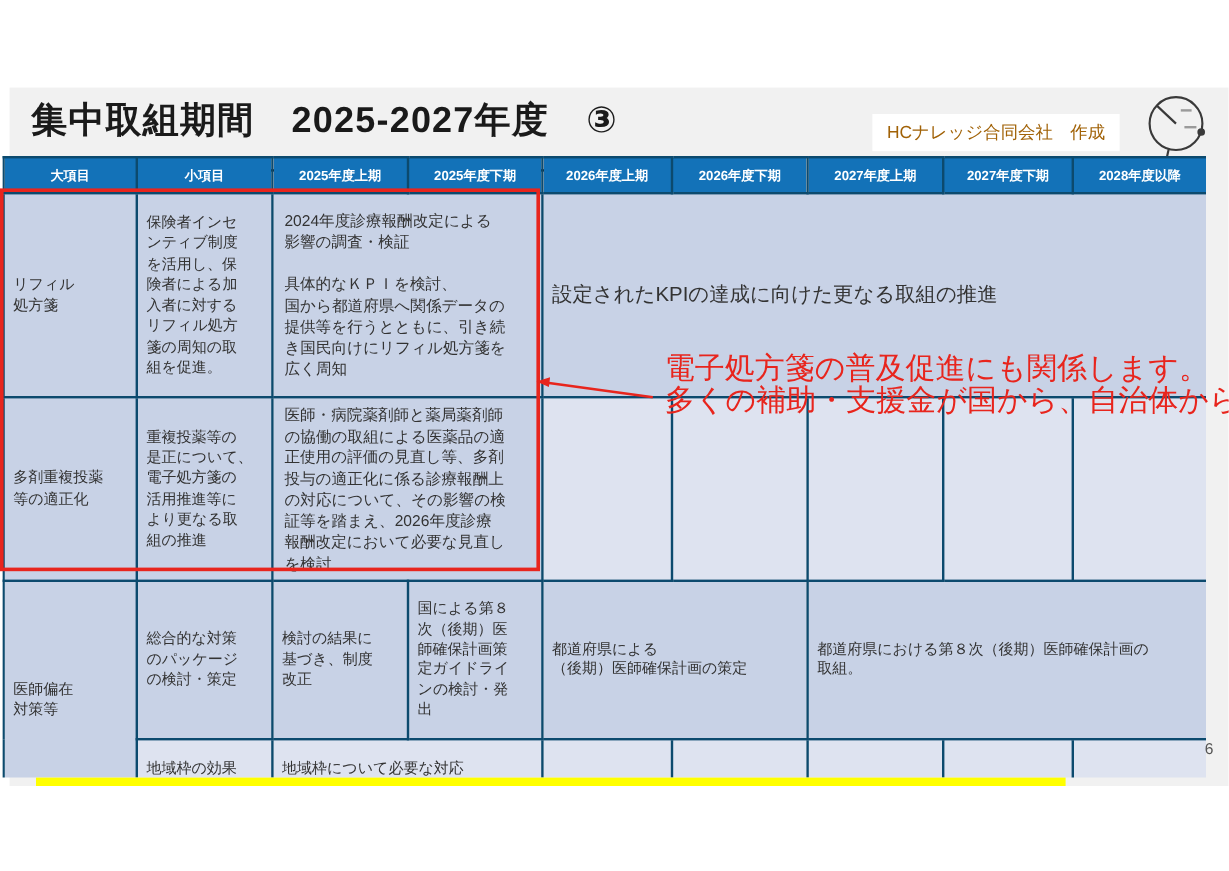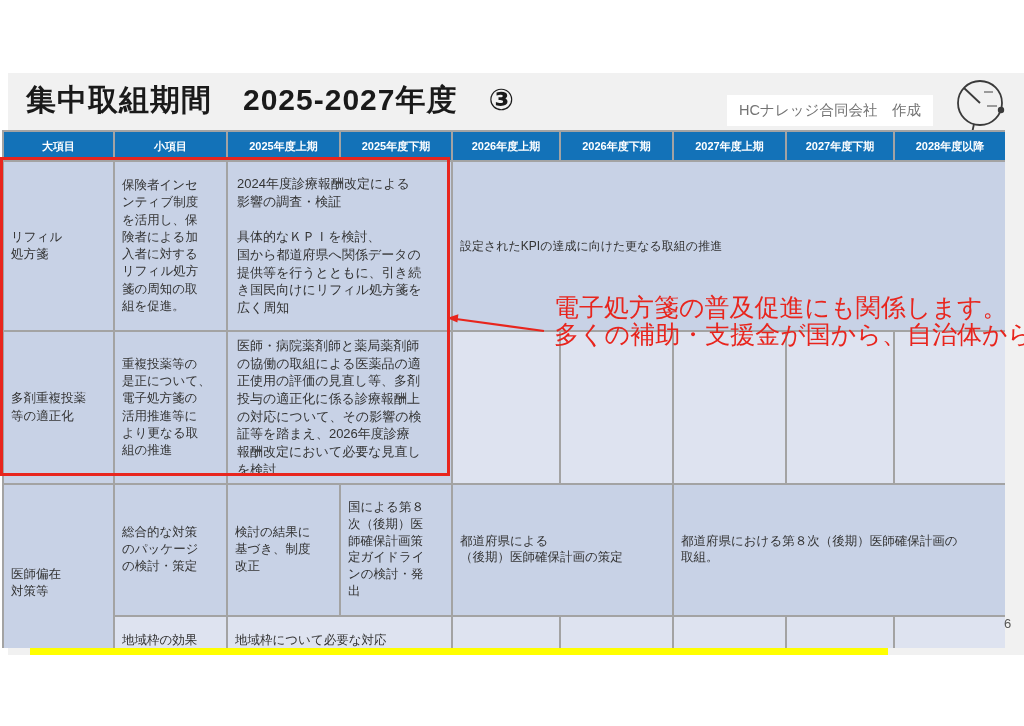--- a/index.html
+++ b/index.html
@@ -12,35 +12,35 @@
   }
   *{margin:0;padding:0;box-sizing:border-box;}
   html,body{background:#fff;}
   body{font-family:"Liberation Sans","DejaVu Sans",sans-serif;}
   .page{position:relative;width:1024px;height:726px;background:#ffffff;overflow:hidden;}
   .slide{position:absolute;left:8px;top:73px;width:1016px;height:582px;background:var(--slide-bg);}
   .title{position:absolute;left:24px;top:80px;font-size:30px;font-weight:600;color:#1a1a1a;
          letter-spacing:1px;border-bottom:2px solid #1a1a1a;padding:0 10px 20px 2px;white-space:nowrap;}
   .credit-box{position:absolute;left:727px;top:95px;width:206px;height:31px;background:#ffffff;
          display:flex;align-items:center;justify-content:center;}
-  .credit-box span{font-size:14.5px;color:#737373;}
+  .credit-box span{font-size:14.5px;color:#a16207;}
   .logo{position:absolute;left:951px;top:76px;width:58px;height:58px;}
   .page-number{position:absolute;left:1004px;top:616px;font-size:13px;color:#555;}
 
   
   .table-wrap{position:absolute;left:2px;top:130px;width:1003px;height:518px;overflow:hidden;}
   table{border-collapse:collapse;table-layout:fixed;width:1003px;}
-  th,td{border:2px solid #a3a3a3;overflow:hidden;vertical-align:middle;}
+  th,td{border:2px solid #0c4a6e;overflow:hidden;vertical-align:middle;}
   th{background:var(--header-blue);color:#ffffff;font-size:11px;font-weight:bold;text-align:center;height:30px;}
   td{color:#333333;font-size:12.5px;line-height:1.38;padding:15px 7px;text-align:left;}
   td.multiline{white-space:pre-line;}
   td.med{background:var(--band-medium);}
   td.light{background:var(--band-light);margin-top:12px;}
   td.wide{font-size:13px;line-height:1.36;padding:5px 9px;}
-  td.kpi{font-size:12px;}
+  td.kpi{font-size:17px;}
   tr.r1{height:162px;}
   tr.r2{height:153px;}
   tr.r3{height:113px;}
   tr.r3 td{line-height:1.33;font-family:Liberation Mono, monospace;}
   tr.r4{height:60px;}
 
   
   .red-rect{position:absolute;left:0px;top:157px;width:450px;height:319px;
             border:3px solid var(--accent-red);background:transparent;z-index:5;}
   .annotation{position:absolute;left:554px;top:294px;z-index:6;color:var(--accent-red);

